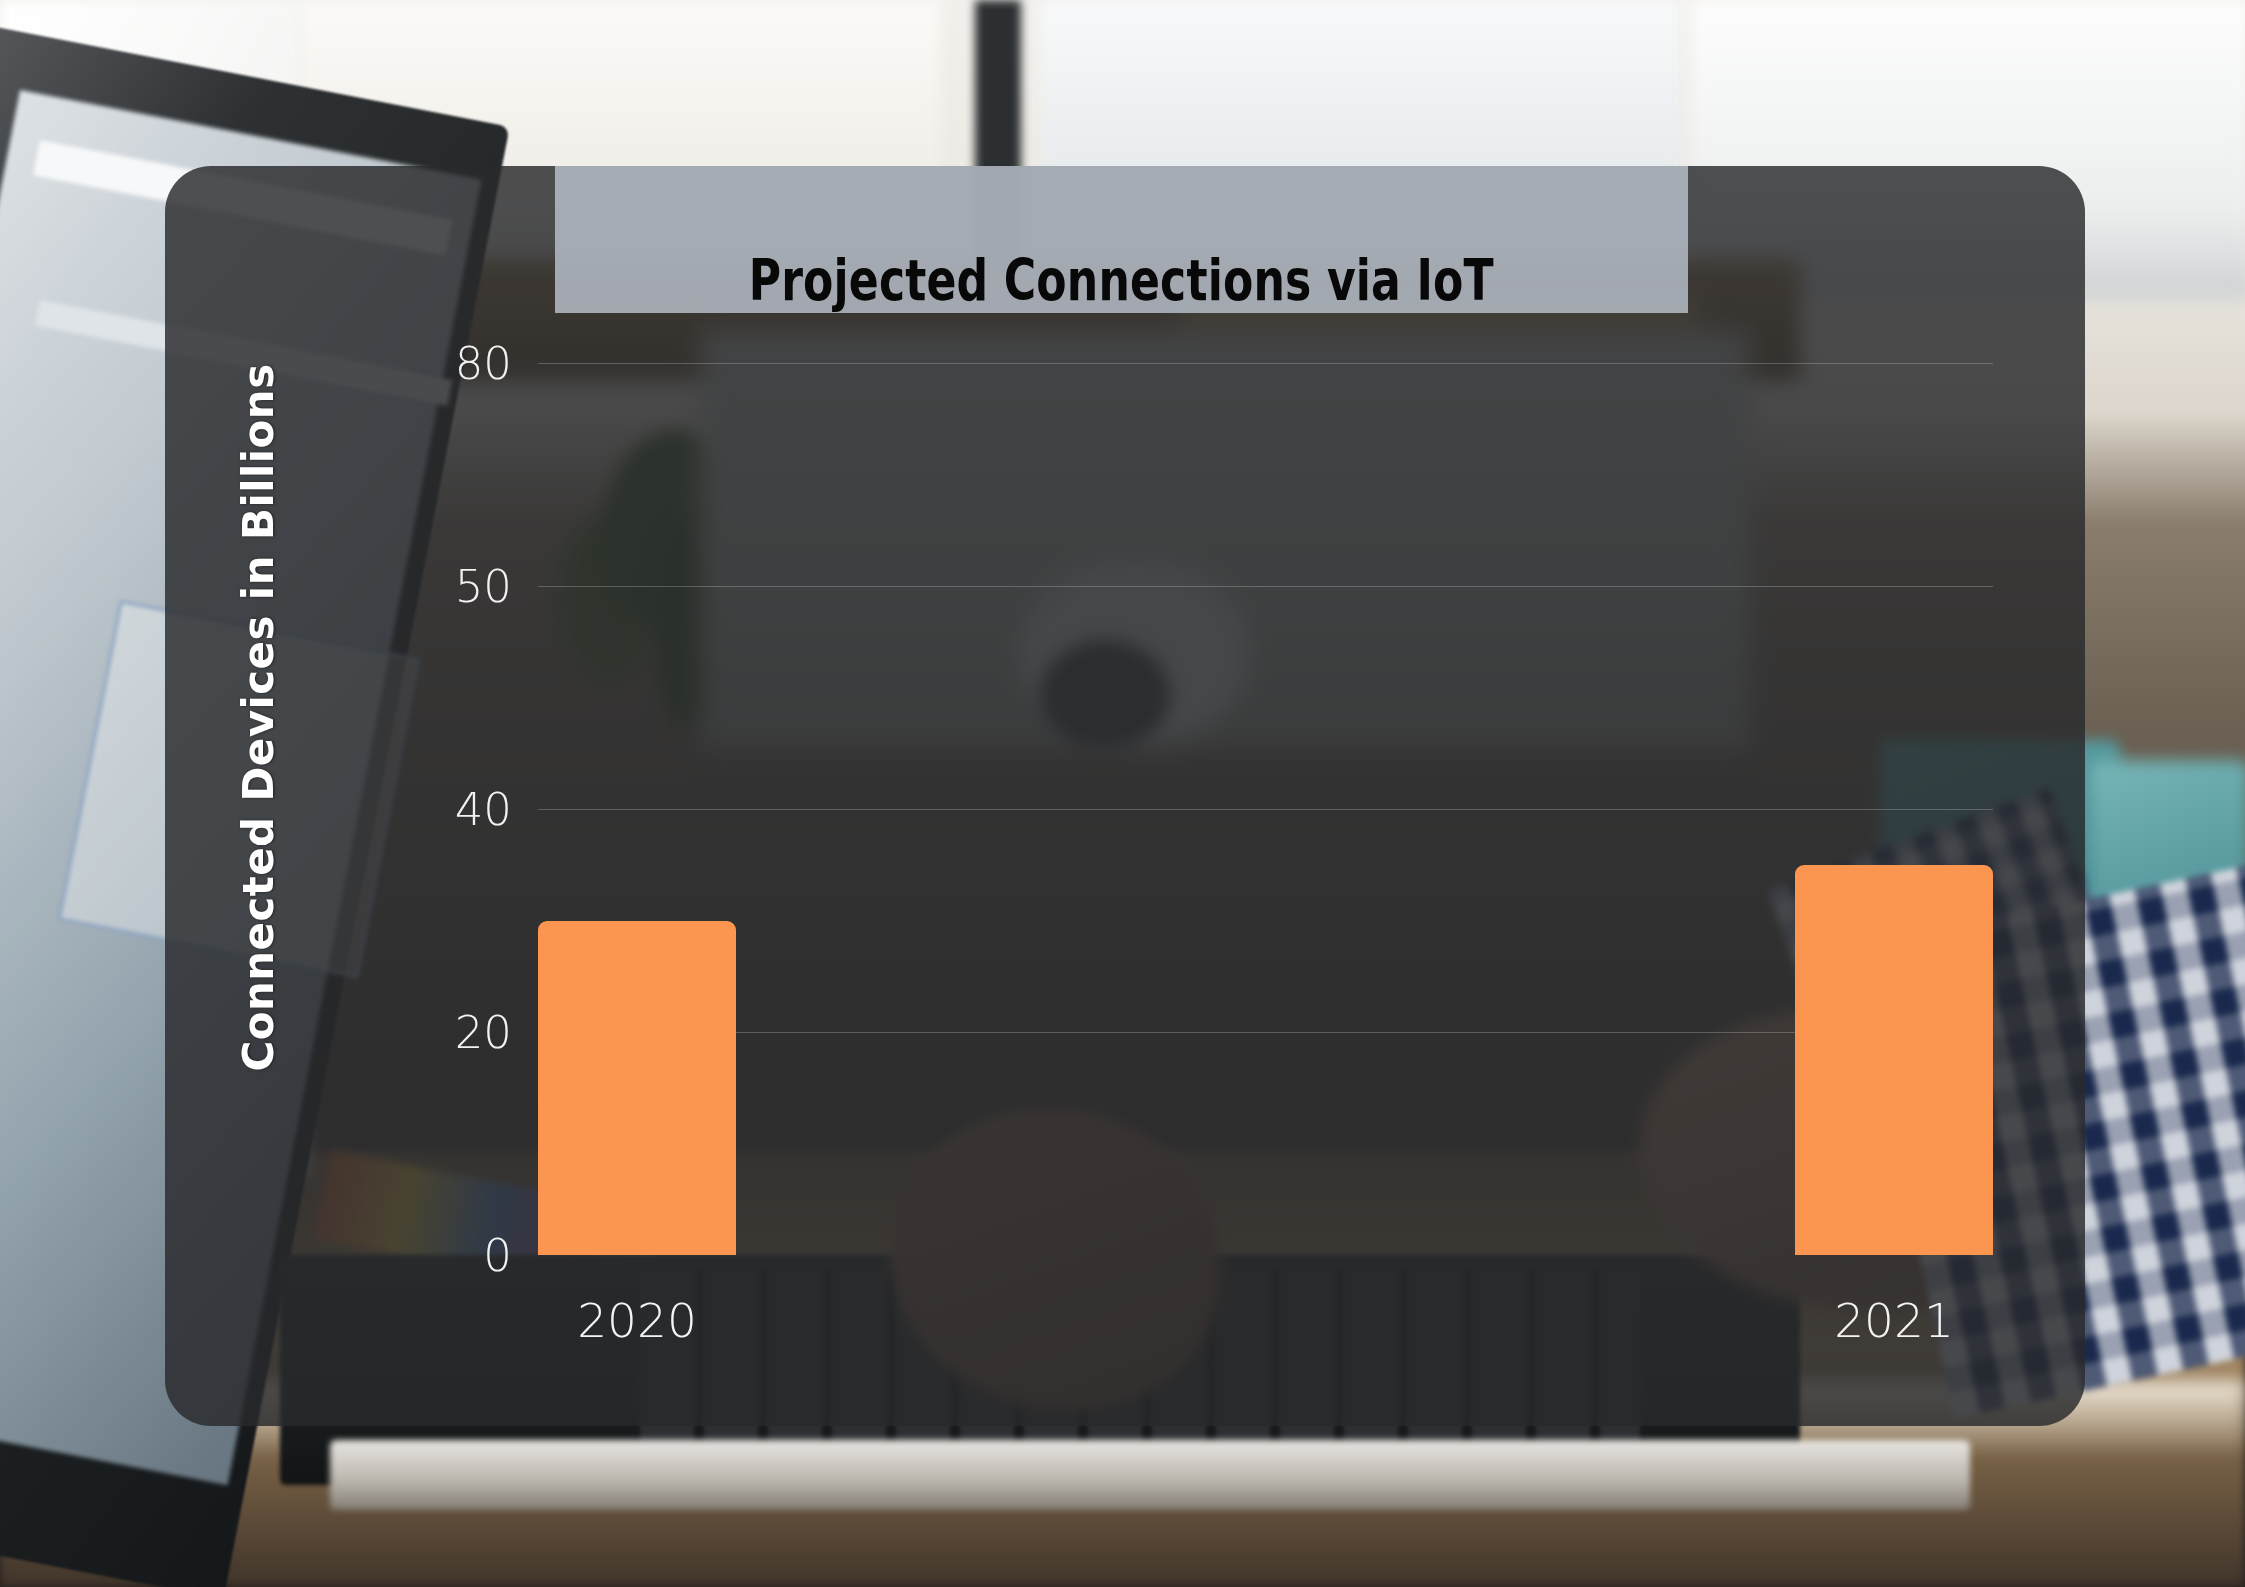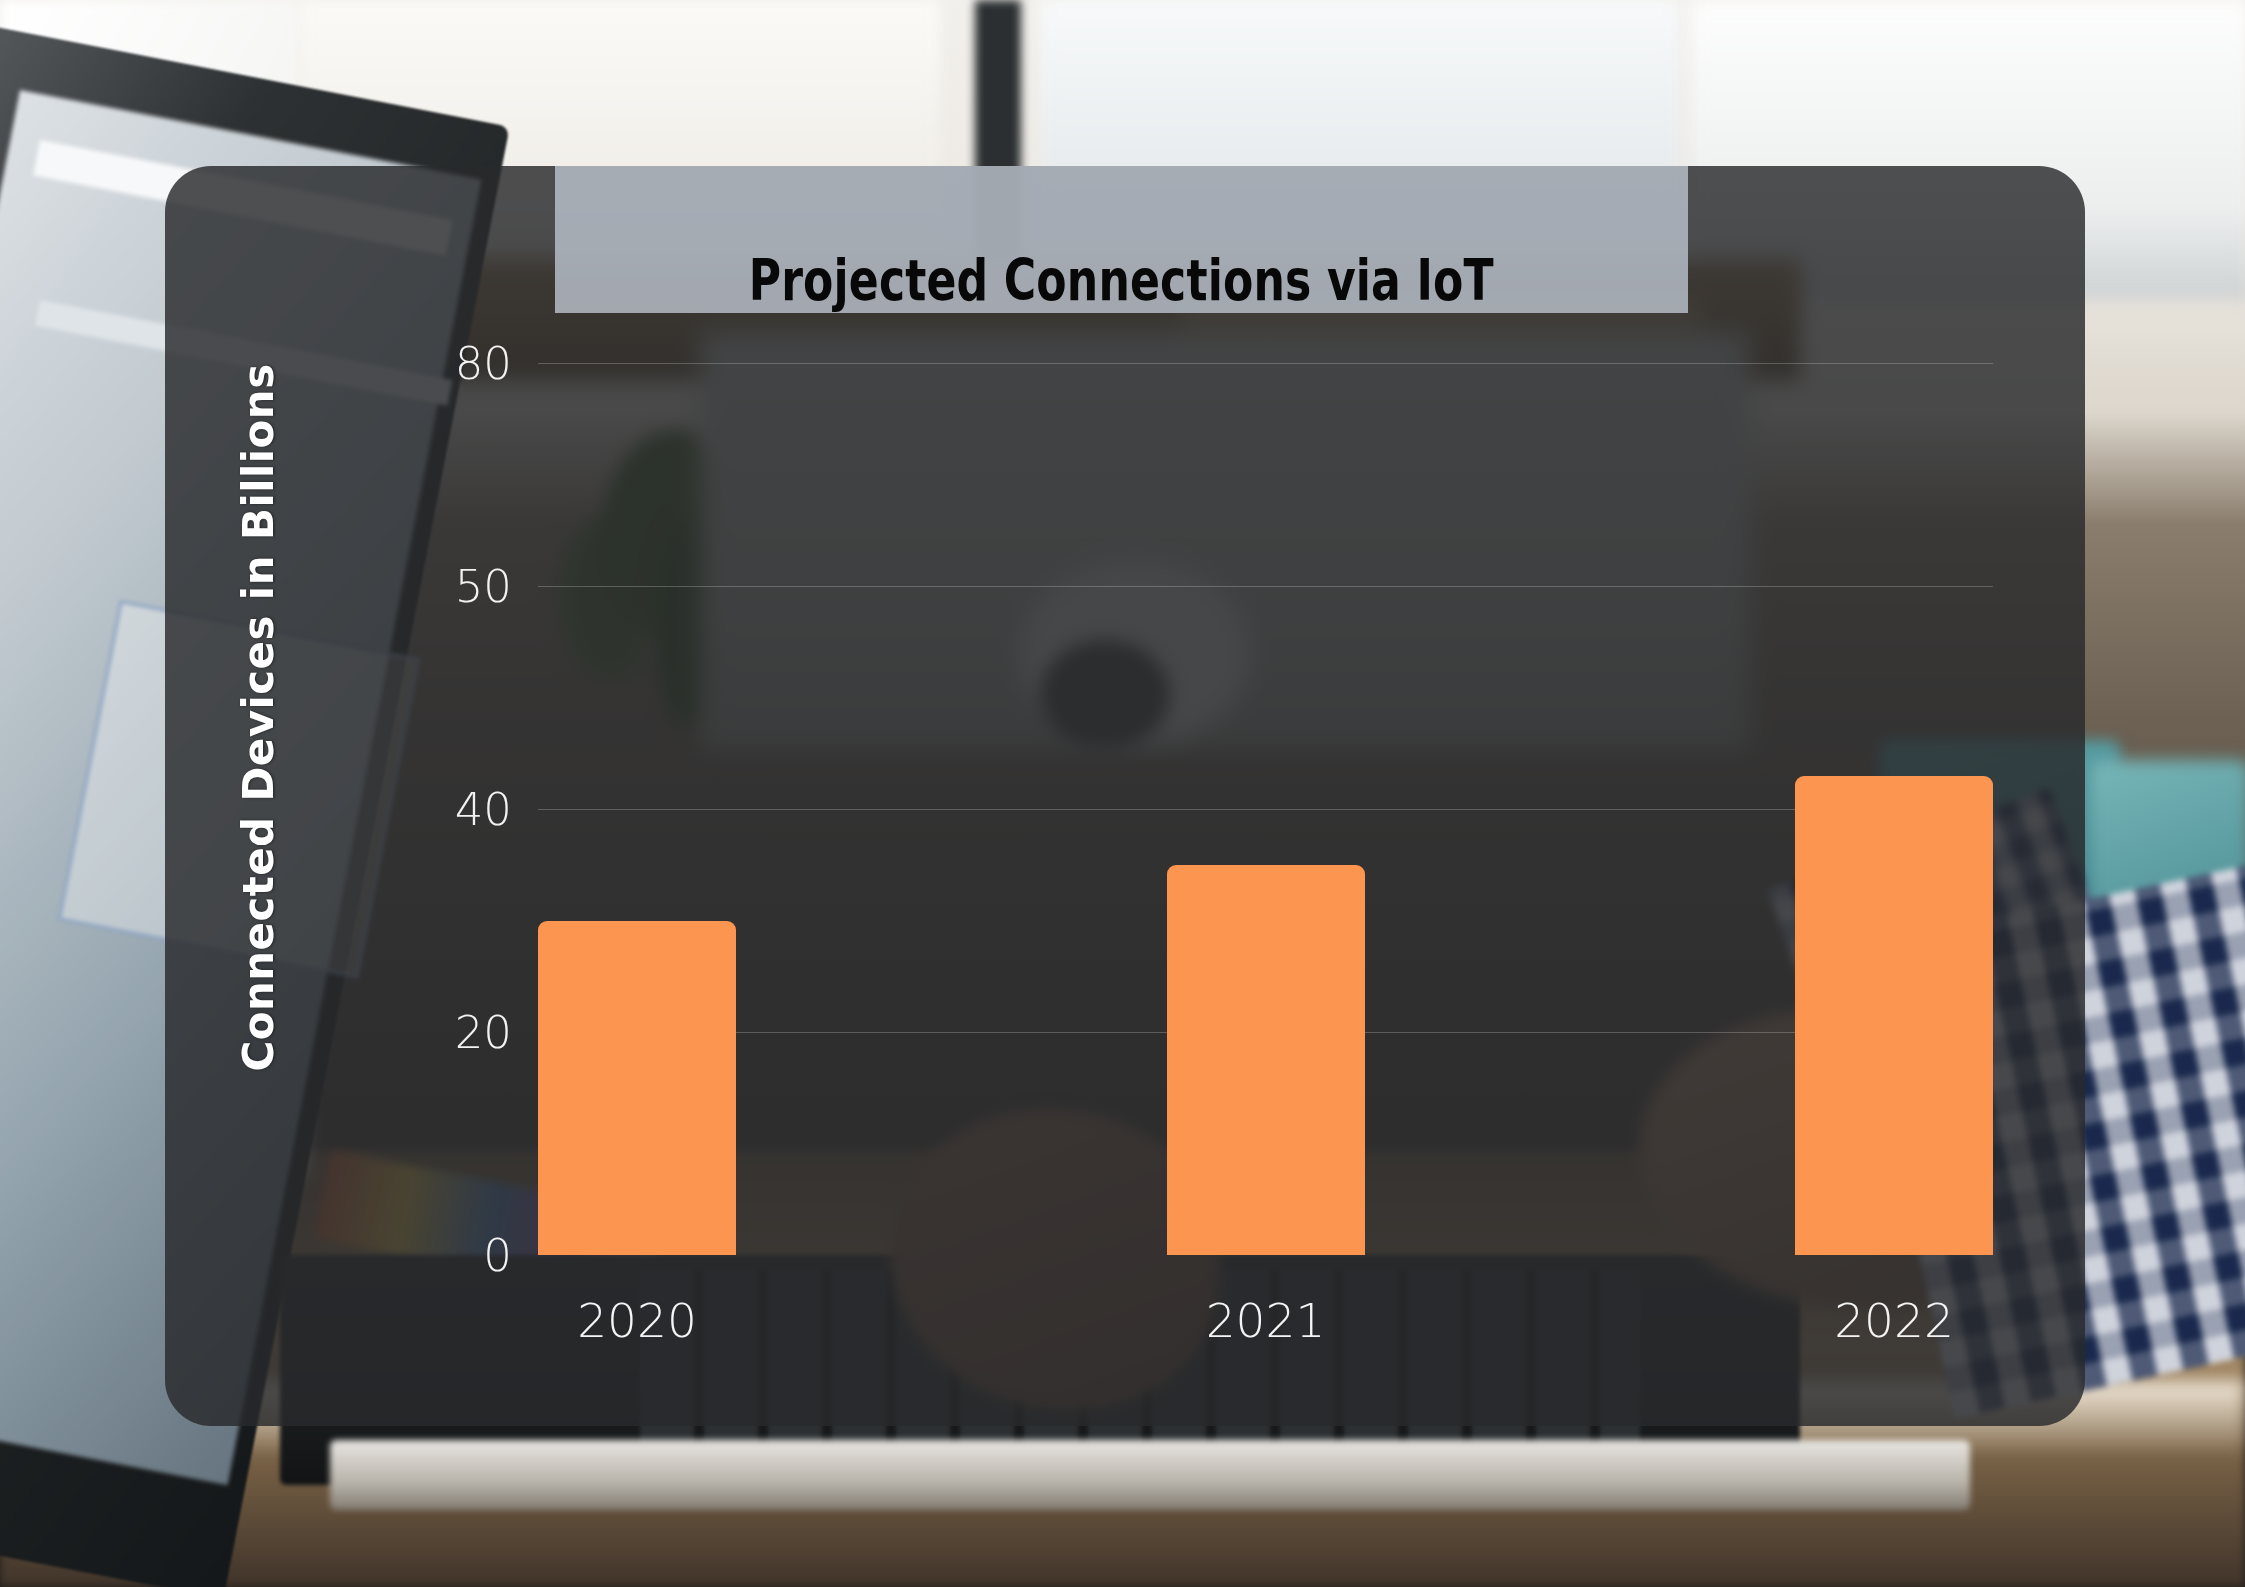--- a/index.html
+++ b/index.html
@@ -215,20 +215,16 @@
       </div>
     <div id="bars">
         <div class="bar-slot">
           <div class="bar" title="2020: 30" style="height: 334.5px; background: rgb(251, 149, 79);"></div>
           <div class="xtick">2020</div>
         </div>
         <div class="bar-slot">
           <div class="bar" title="2021: 35" style="height: 390.25px; background: rgb(251, 149, 79);"></div>
           <div class="xtick">2021</div>
         </div>
-        <div class="bar-slot">
-          <div class="bar" title="2022: 43" style="height: 479.45px; background: rgb(251, 149, 79);"></div>
-          <div class="xtick">2022</div>
-        </div>
       </div>
   </div>
 
 </div>
 
 </body></html>

